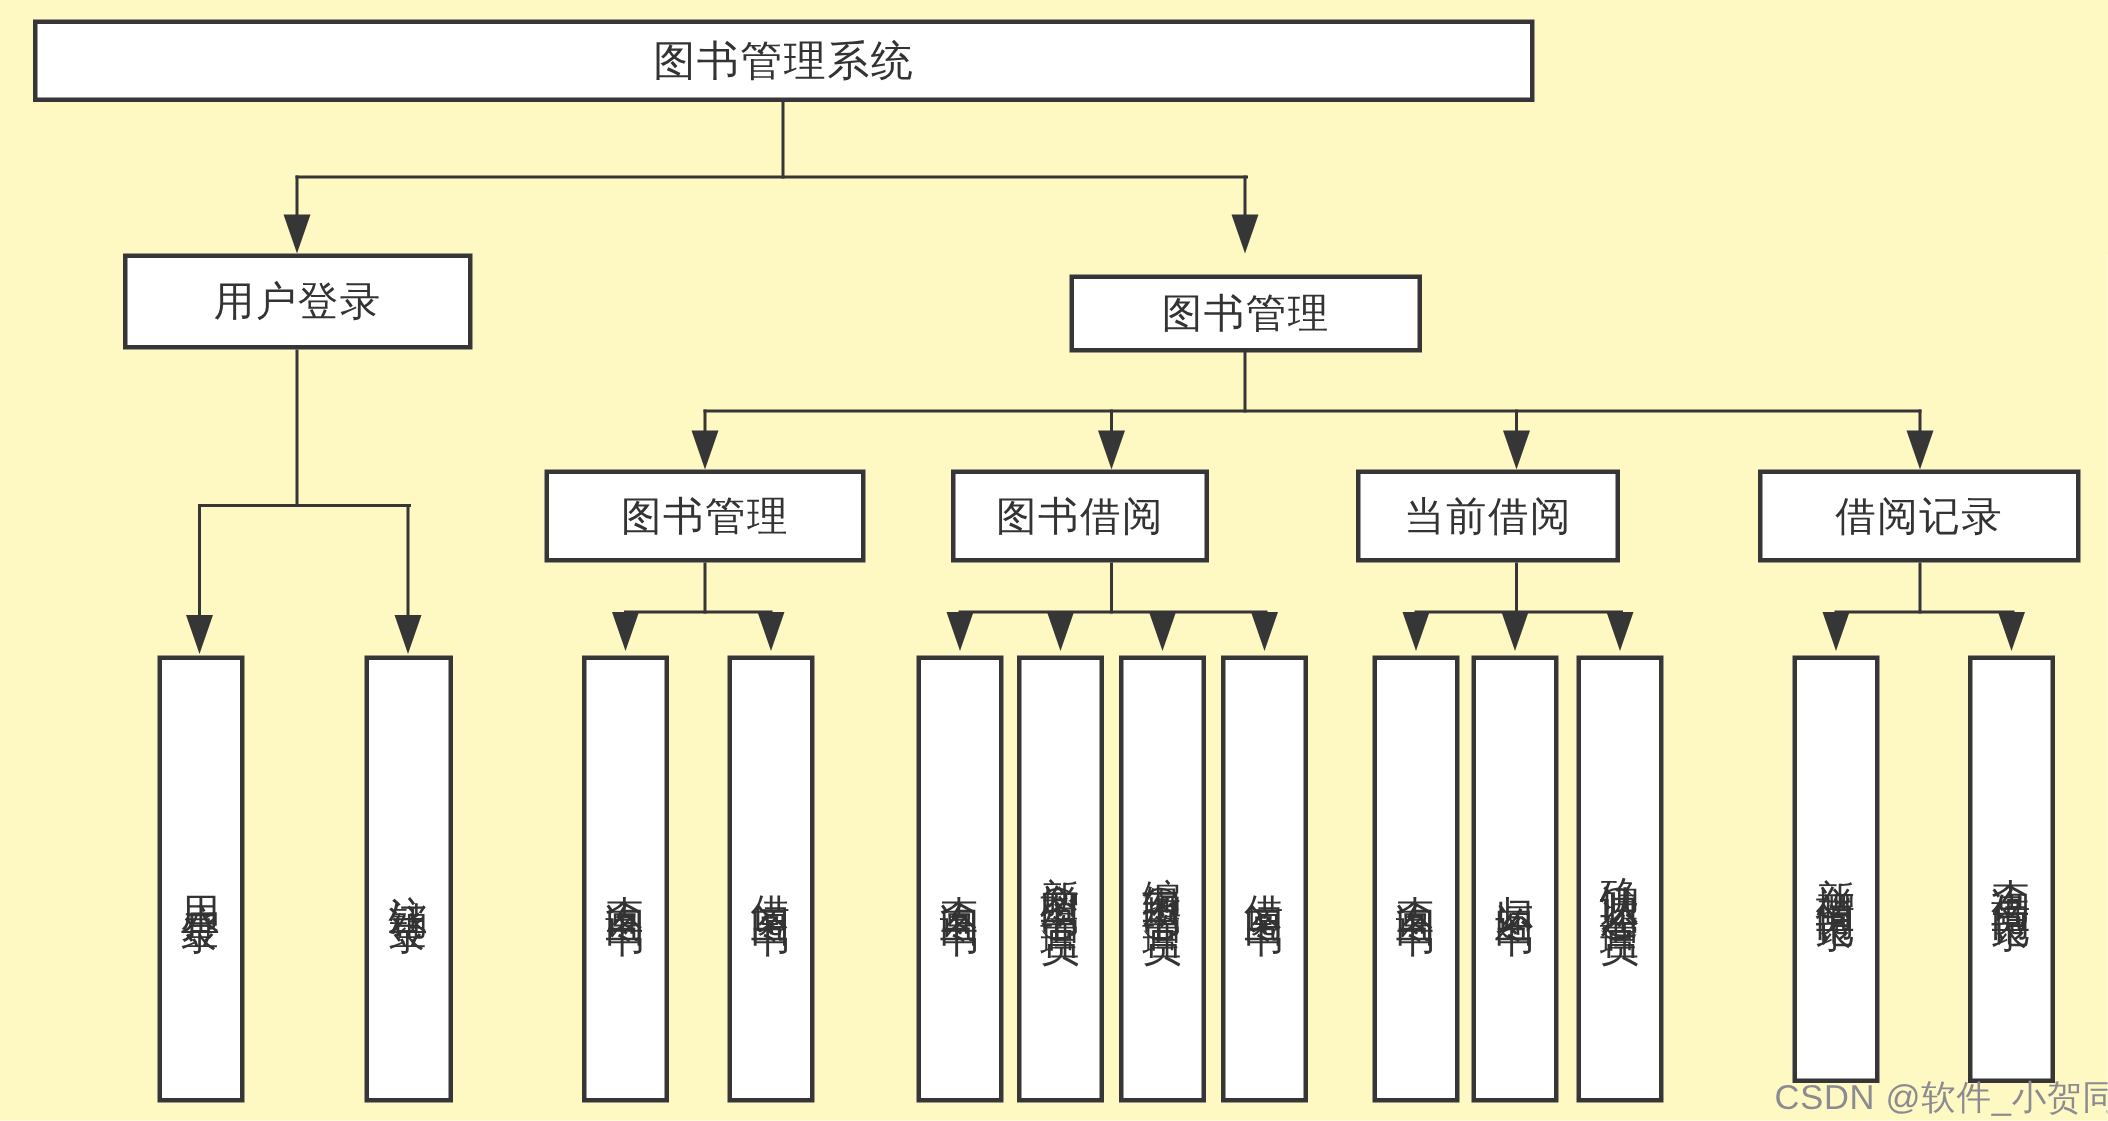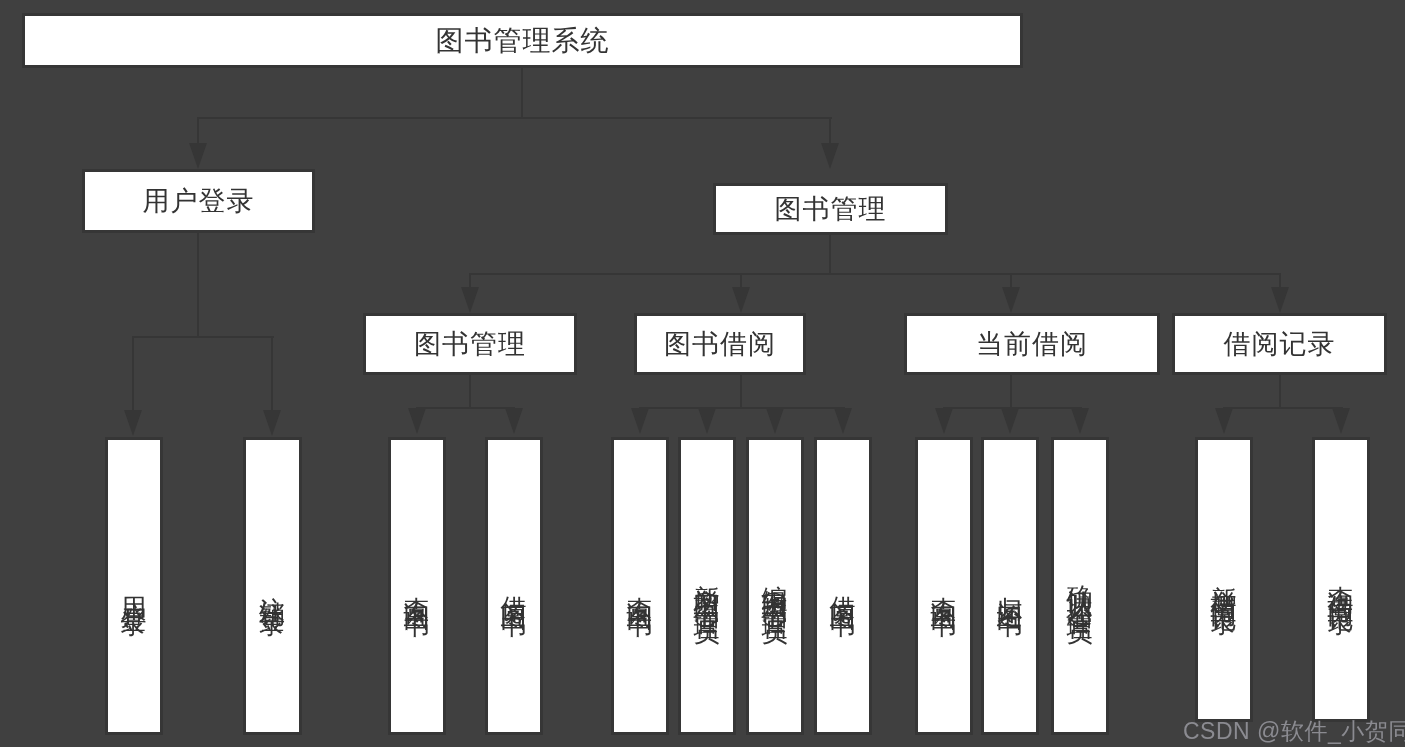--- a/index.html
+++ b/index.html
@@ -5,21 +5,21 @@
   html, body { margin: 0; padding: 0; }
   body {
     width: 1405px; height: 747px;
     background: #ffffff;
     font-family: "Liberation Sans", "DejaVu Sans", sans-serif;
     overflow: hidden;
   }
   #stage {
     position: relative;
     width: 1405px; height: 747px;
-    background: #404040;
+    background: #fef9c3;
   }
   
   .box {
     position: absolute;
     box-sizing: border-box;
     border: 3px solid #363636;
     background: #ffffff;
     display: flex;
     align-items: center;
     justify-content: center;
@@ -114,21 +114,21 @@
   <div class="arrow" style="left:732px; top:287px;"></div>
   <div class="arrow" style="left:1002px; top:287px;"></div>
   <div class="arrow" style="left:1271px; top:287px;"></div>
 
   <div class="box" style="left:363px; top:313px; width:214px; height:62px;">
     <span>图书管理</span>
   </div>
   <div class="box" style="left:634px; top:313px; width:172px; height:62px;">
     <span>图书借阅</span>
   </div>
-  <div class="box" style="left:904px; top:313px; width:256px; height:62px;">
+  <div class="box" style="left:904px; top:313px; width:176px; height:62px;">
     <span>当前借阅</span>
   </div>
   <div class="box" style="left:1172px; top:313px; width:215px; height:62px;">
     <span>借阅记录</span>
   </div>
 
   <div class="vline" style="left:469px; top:375px; height:34px;"></div>
   <div class="vline" style="left:740px; top:375px; height:34px;"></div>
   <div class="vline" style="left:1010px; top:375px; height:34px;"></div>
   <div class="vline" style="left:1279px; top:375px; height:34px;"></div>

